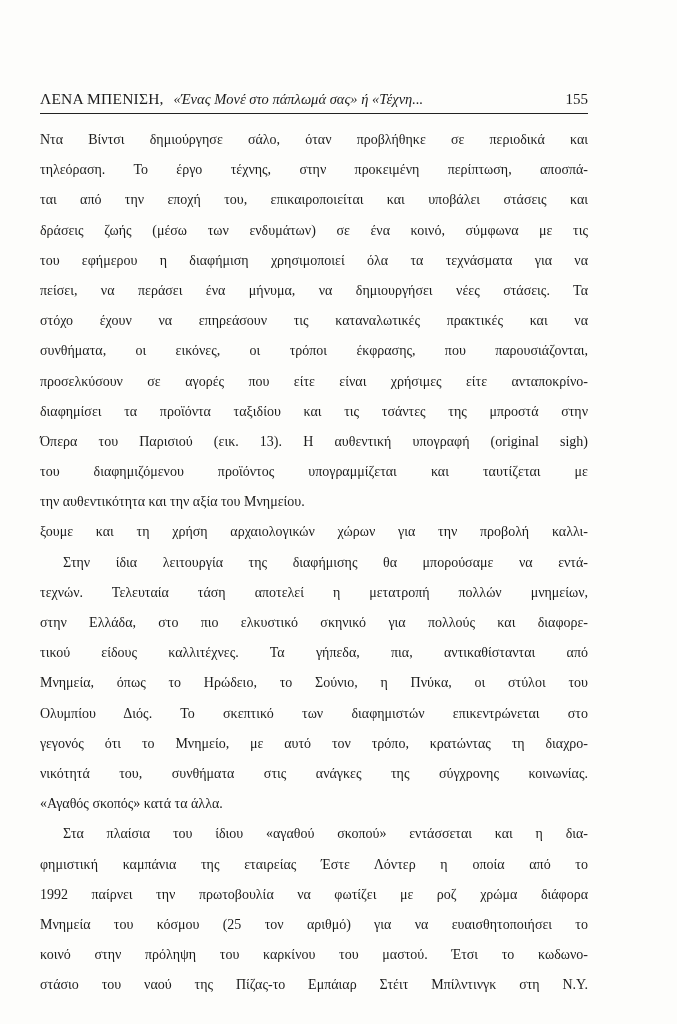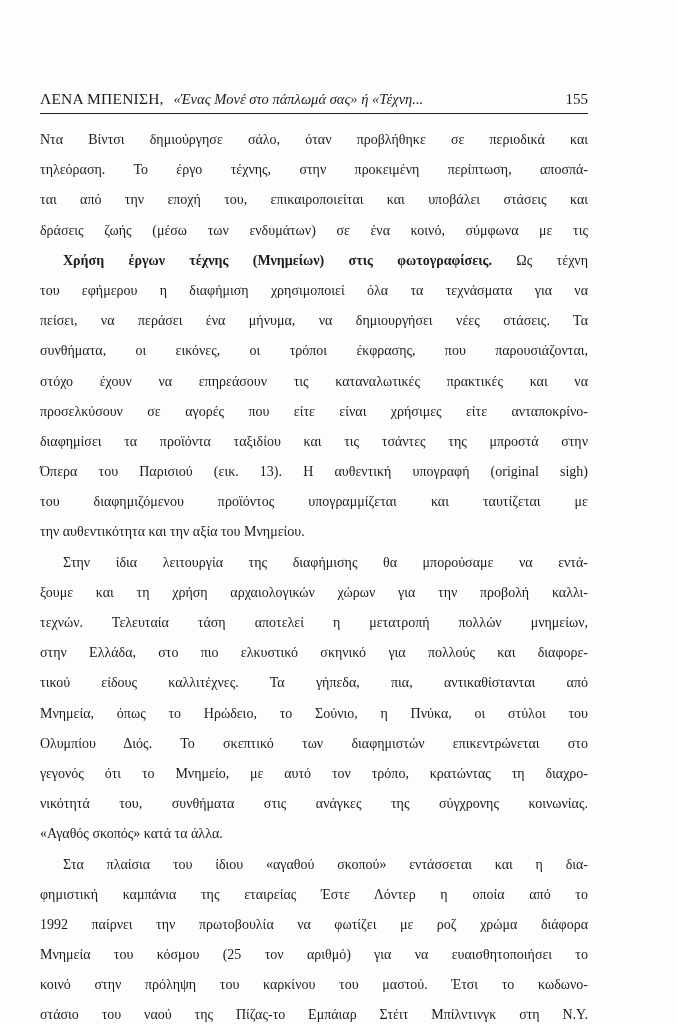--- a/index.html
+++ b/index.html
@@ -44,34 +44,33 @@
   </div>
 
   <div class="body-text" id="body-text">
       <div class="paragraph">
         <div class="line">Ντα Βίντσι δημιούργησε σάλο, όταν προβλήθηκε σε περιοδικά και</div>
         <div class="line">τηλεόραση. Το έργο τέχνης, στην προκειμένη περίπτωση, αποσπά-</div>
         <div class="line">ται από την εποχή του, επικαιροποιείται και υποβάλει στάσεις και</div>
         <div class="line">δράσεις ζωής (μέσω των ενδυμάτων) σε ένα κοινό, σύμφωνα με τις</div>
       </div>
       <div class="paragraph">
-        <div class="line indent"><span class="bold">Χρήση έργων τέχνης (Μνημείων) στις φωτογραφίσεις.</span><span> Ως τέχνη</span></div>
         <div class="line">του εφήμερου η διαφήμιση χρησιμοποιεί όλα τα τεχνάσματα για να</div>
         <div class="line">πείσει, να περάσει ένα μήνυμα, να δημιουργήσει νέες στάσεις. Τα</div>
+        <div class="line">στόχο έχουν να επηρεάσουν τις καταναλωτικές πρακτικές και να</div>
         <div class="line">συνθήματα, οι εικόνες, οι τρόποι έκφρασης, που παρουσιάζονται,</div>
-        <div class="line">στόχο έχουν να επηρεάσουν τις καταναλωτικές πρακτικές και να</div>
         <div class="line">προσελκύσουν σε αγορές που είτε είναι χρήσιμες είτε ανταποκρίνο-</div>
         <div class="line">διαφημίσει τα προϊόντα ταξιδίου και τις τσάντες της μπροστά στην</div>
         <div class="line">Όπερα του Παρισιού (εικ. 13). Η αυθεντική υπογραφή (original sigh)</div>
         <div class="line">του διαφημιζόμενου προϊόντος υπογραμμίζεται και ταυτίζεται με</div>
         <div class="line last">την αυθεντικότητα και την αξία του Μνημείου.</div>
       </div>
       <div class="paragraph">
+        <div class="line">ξουμε και τη χρήση αρχαιολογικών χώρων για την προβολή καλλι-</div>
         <div class="line indent">Στην ίδια λειτουργία της διαφήμισης θα μπορούσαμε να εντά-</div>
-        <div class="line">ξουμε και τη χρήση αρχαιολογικών χώρων για την προβολή καλλι-</div>
         <div class="line">τεχνών. Τελευταία τάση αποτελεί η μετατροπή πολλών μνημείων,</div>
         <div class="line">στην Ελλάδα, στο πιο ελκυστικό σκηνικό για πολλούς και διαφορε-</div>
         <div class="line">τικού είδους καλλιτέχνες. Τα γήπεδα, πια, αντικαθίστανται από</div>
         <div class="line">Μνημεία, όπως το Ηρώδειο, το Σούνιο, η Πνύκα, οι στύλοι του</div>
         <div class="line">Ολυμπίου Διός. Το σκεπτικό των διαφημιστών επικεντρώνεται στο</div>
         <div class="line">γεγονός ότι το Μνημείο, με αυτό τον τρόπο, κρατώντας τη διαχρο-</div>
         <div class="line">νικότητά του, συνθήματα στις ανάγκες της σύγχρονης κοινωνίας.</div>
         <div class="line last">«Αγαθός σκοπός» κατά τα άλλα.</div>
       </div>
       <div class="paragraph">

